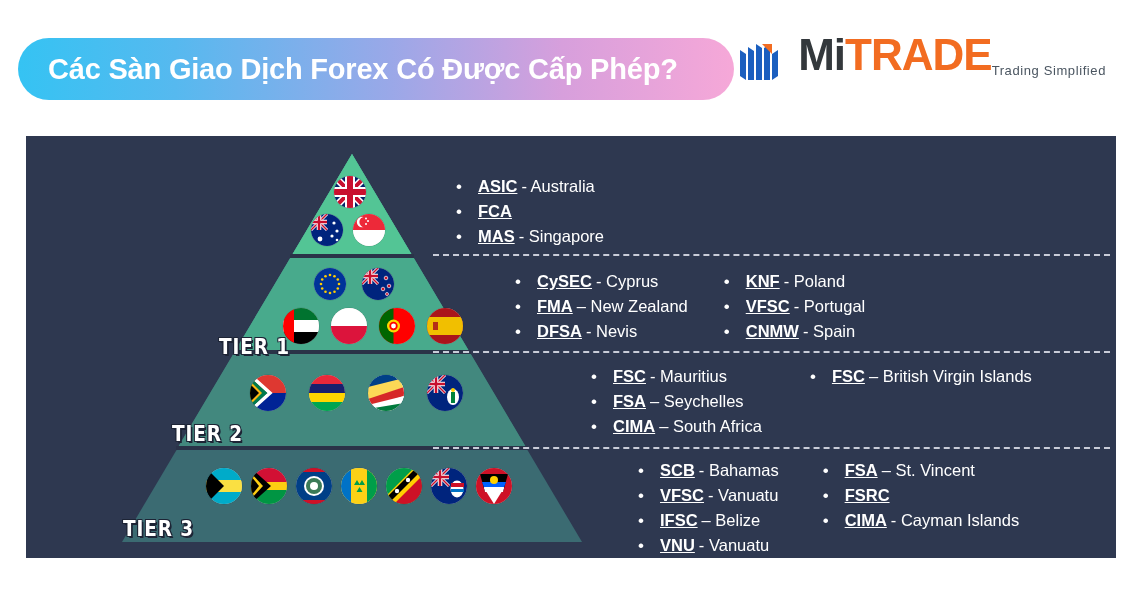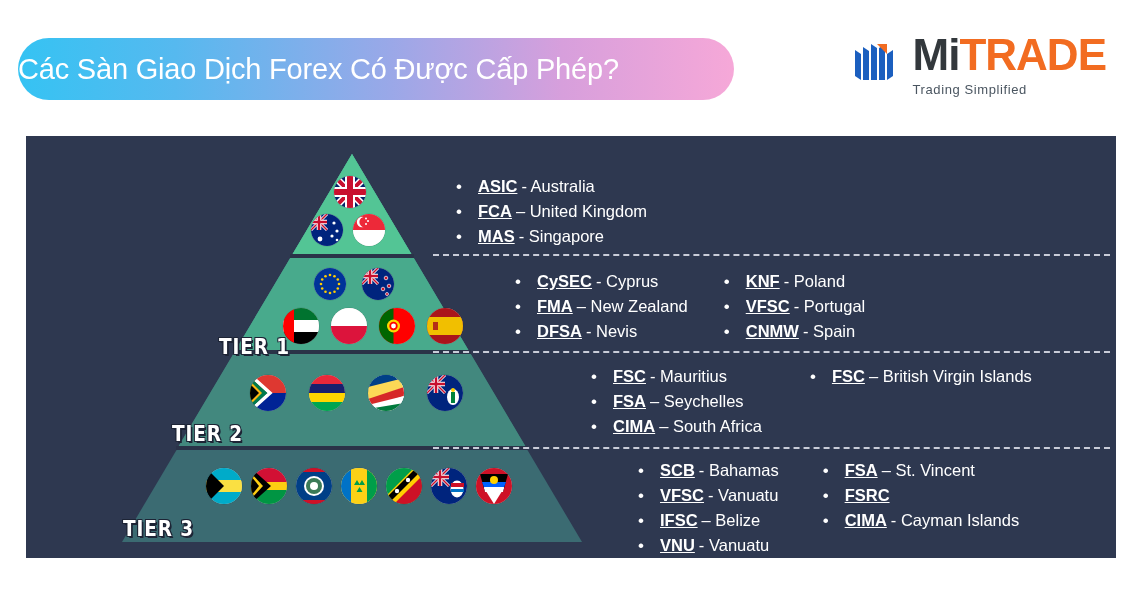--- a/index.html
+++ b/index.html
@@ -19,34 +19,35 @@
   #title-pill{
     position:absolute;left:18px;top:38px;
     width:716px;height:62px;
     border-radius:31px;
     background:linear-gradient(90deg,#35C3F3 0%,#56b9ef 22%,#9aa8e8 52%,#d79fdc 76%,#F6A8D8 100%);
     display:flex;align-items:center;
   }
   #title-text{
     color:#ffffff;
     font-size:29px;
-    font-weight:normal;
+    font-weight:bold;
     letter-spacing:-0.2px;
+    margin-left:30px;
     white-space:nowrap;
     font-family:"Liberation Sans", sans-serif;
   }
 
   
   #logo{
     position:absolute;right:36px;top:32px;
     height:72px;
     display:flex;align-items:flex-start;
   }
   #logo-mark{width:58px;height:58px;position:relative;margin-top:2px;margin-right:8px;}
-  #logo-right{display:flex;flex-direction:column;}
+  #logo-right{display:flex;flex-direction:row;align-items:flex-end;}
   #logo-word{font-size:44px;font-weight:bold;line-height:46px;letter-spacing:-1px;white-space:nowrap;}
   .logo-mi{color:#33383C;}
   .logo-trade{color:#F26C21;}
   #logo-tagline{
     color:#4A5560;font-size:13px;letter-spacing:0.6px;margin-top:4px;white-space:nowrap;
   }
 
   
   #panel{
     position:absolute;left:26px;top:136px;
@@ -410,21 +411,20 @@
   <div class="tier-block" id="block1">
     <div class="col">
       <div class="item">
         <span class="bullet">•</span>
         <span class="code">ASIC</span>
         <span class="country">- Australia</span>
       </div>
       <div class="item">
         <span class="bullet">•</span>
         <span class="code">FCA</span>
-        <span class="country">– United Kingdom</span>
       </div>
       <div class="item">
         <span class="bullet">•</span>
         <span class="code">MAS</span>
         <span class="country">- Singapore</span>
       </div>
     </div>
   </div>
 
   <div class="tier-block" id="block2">

